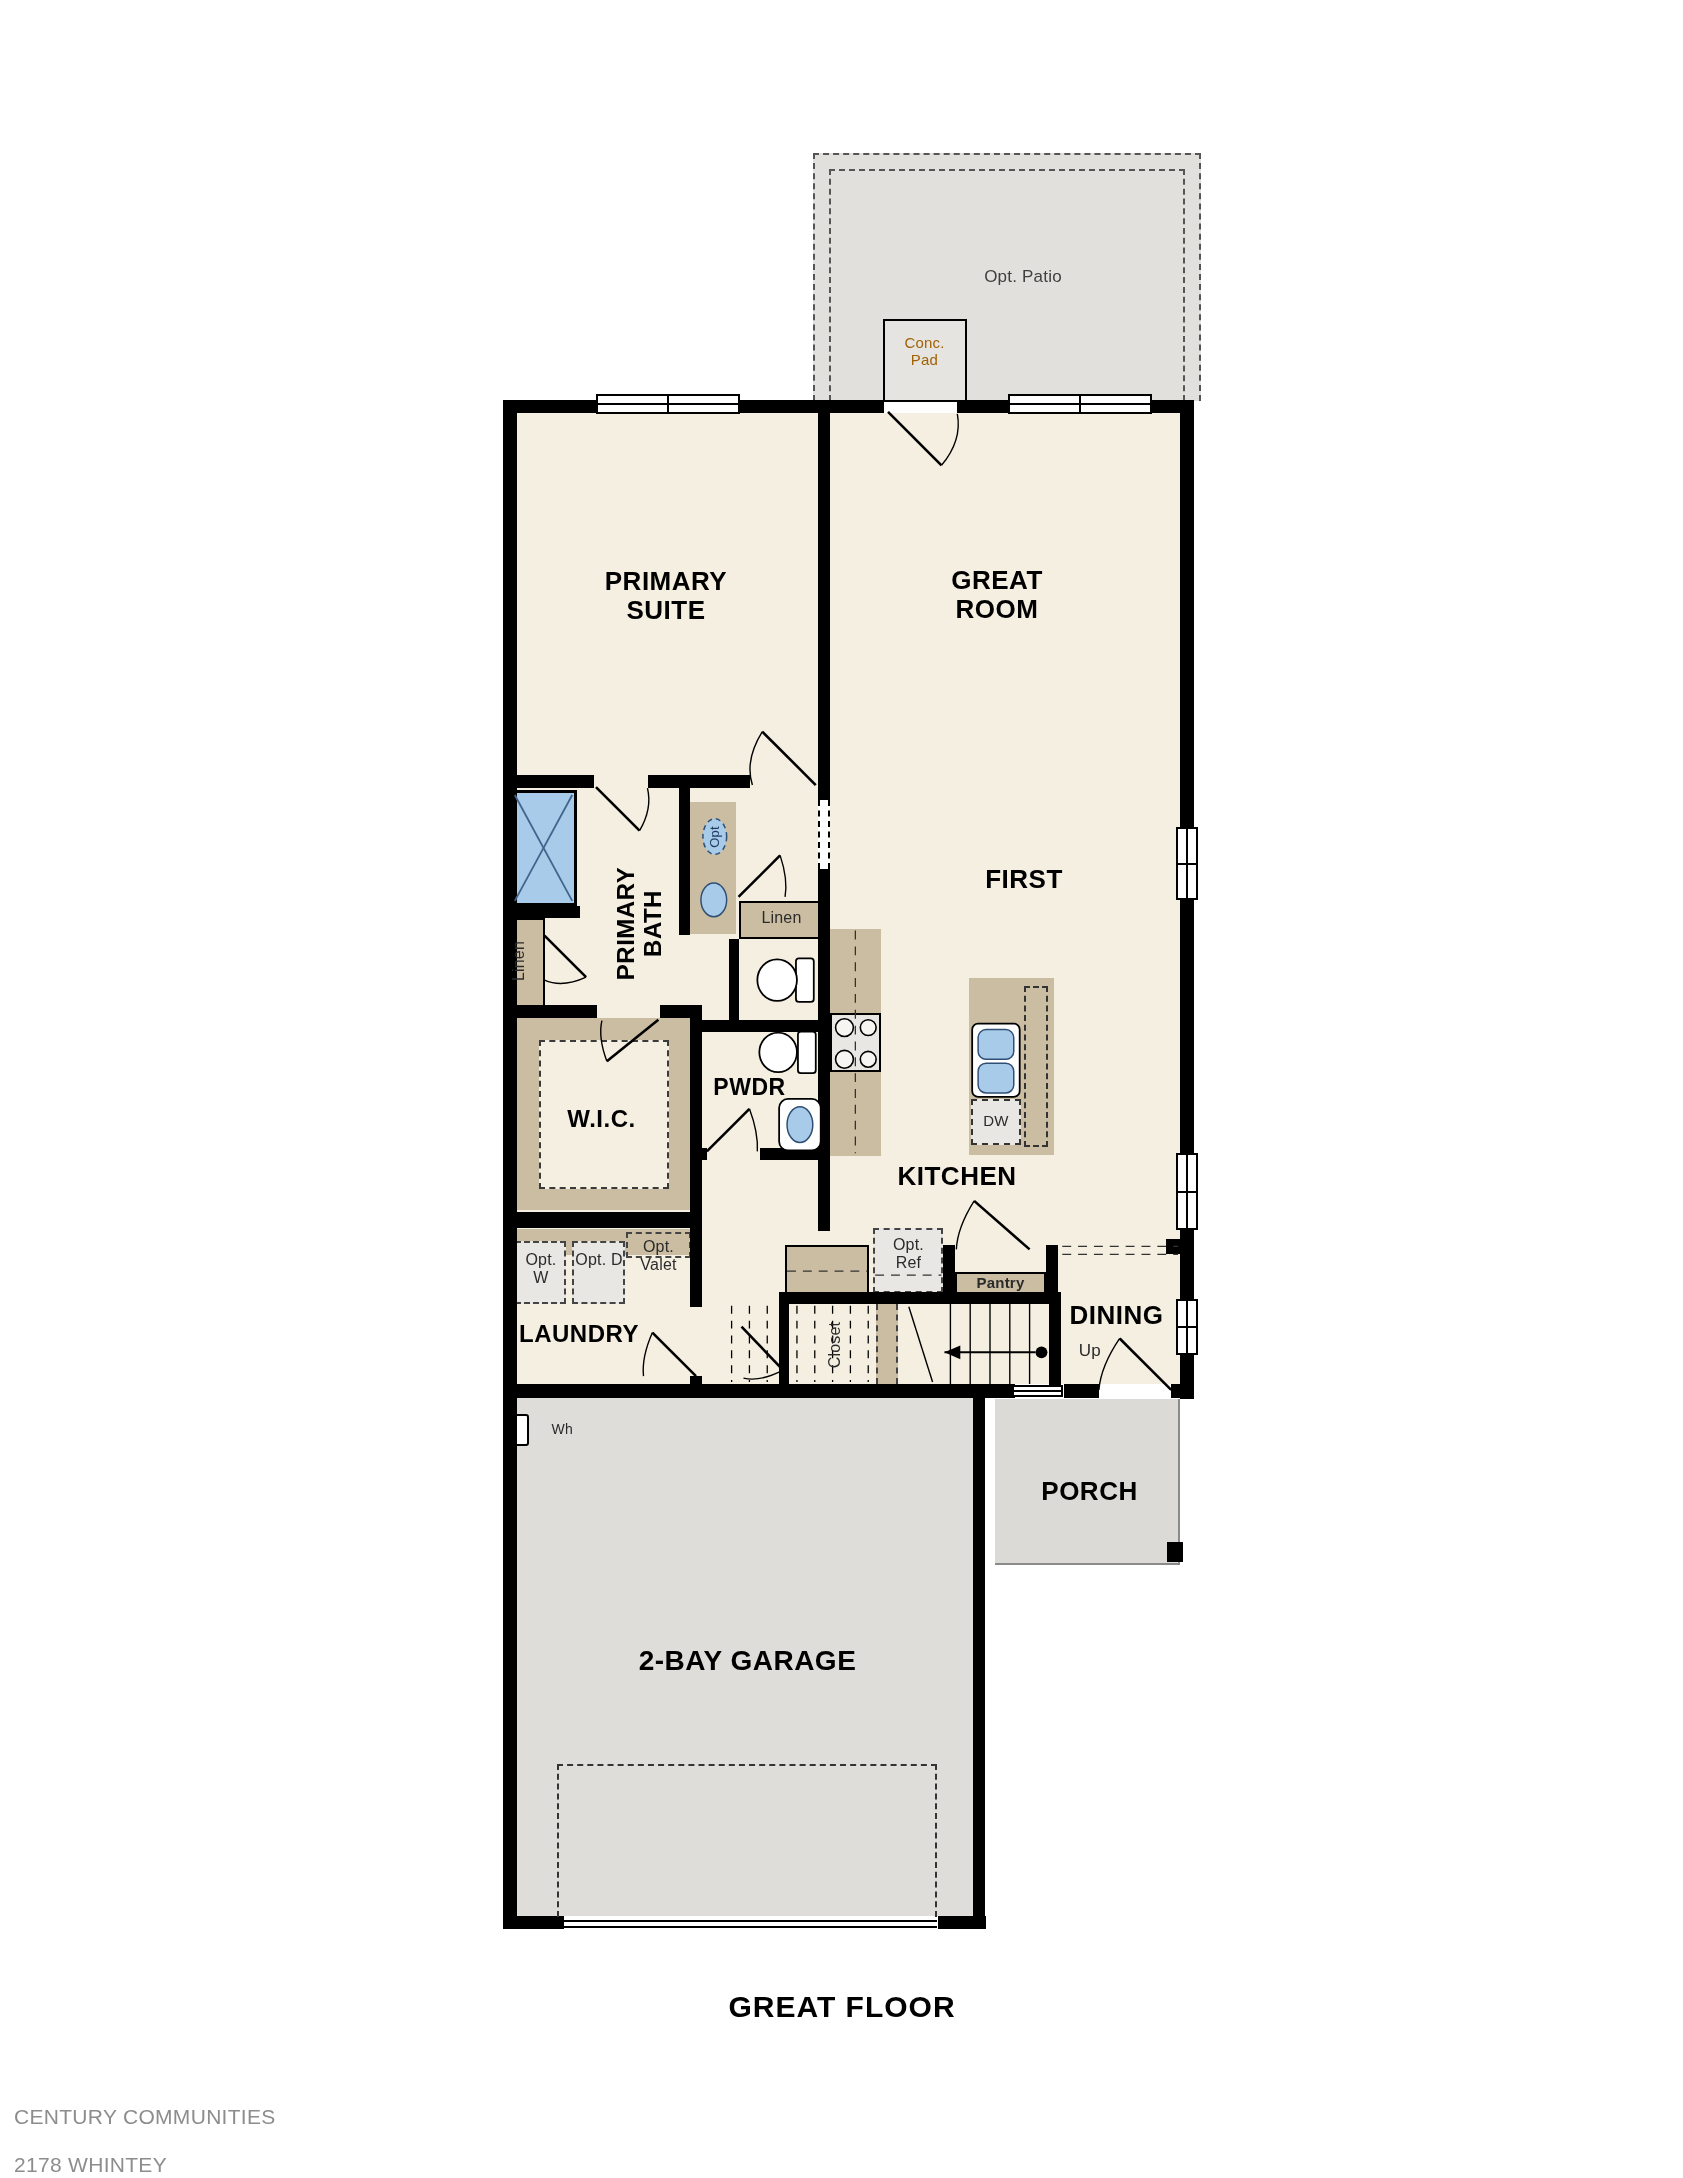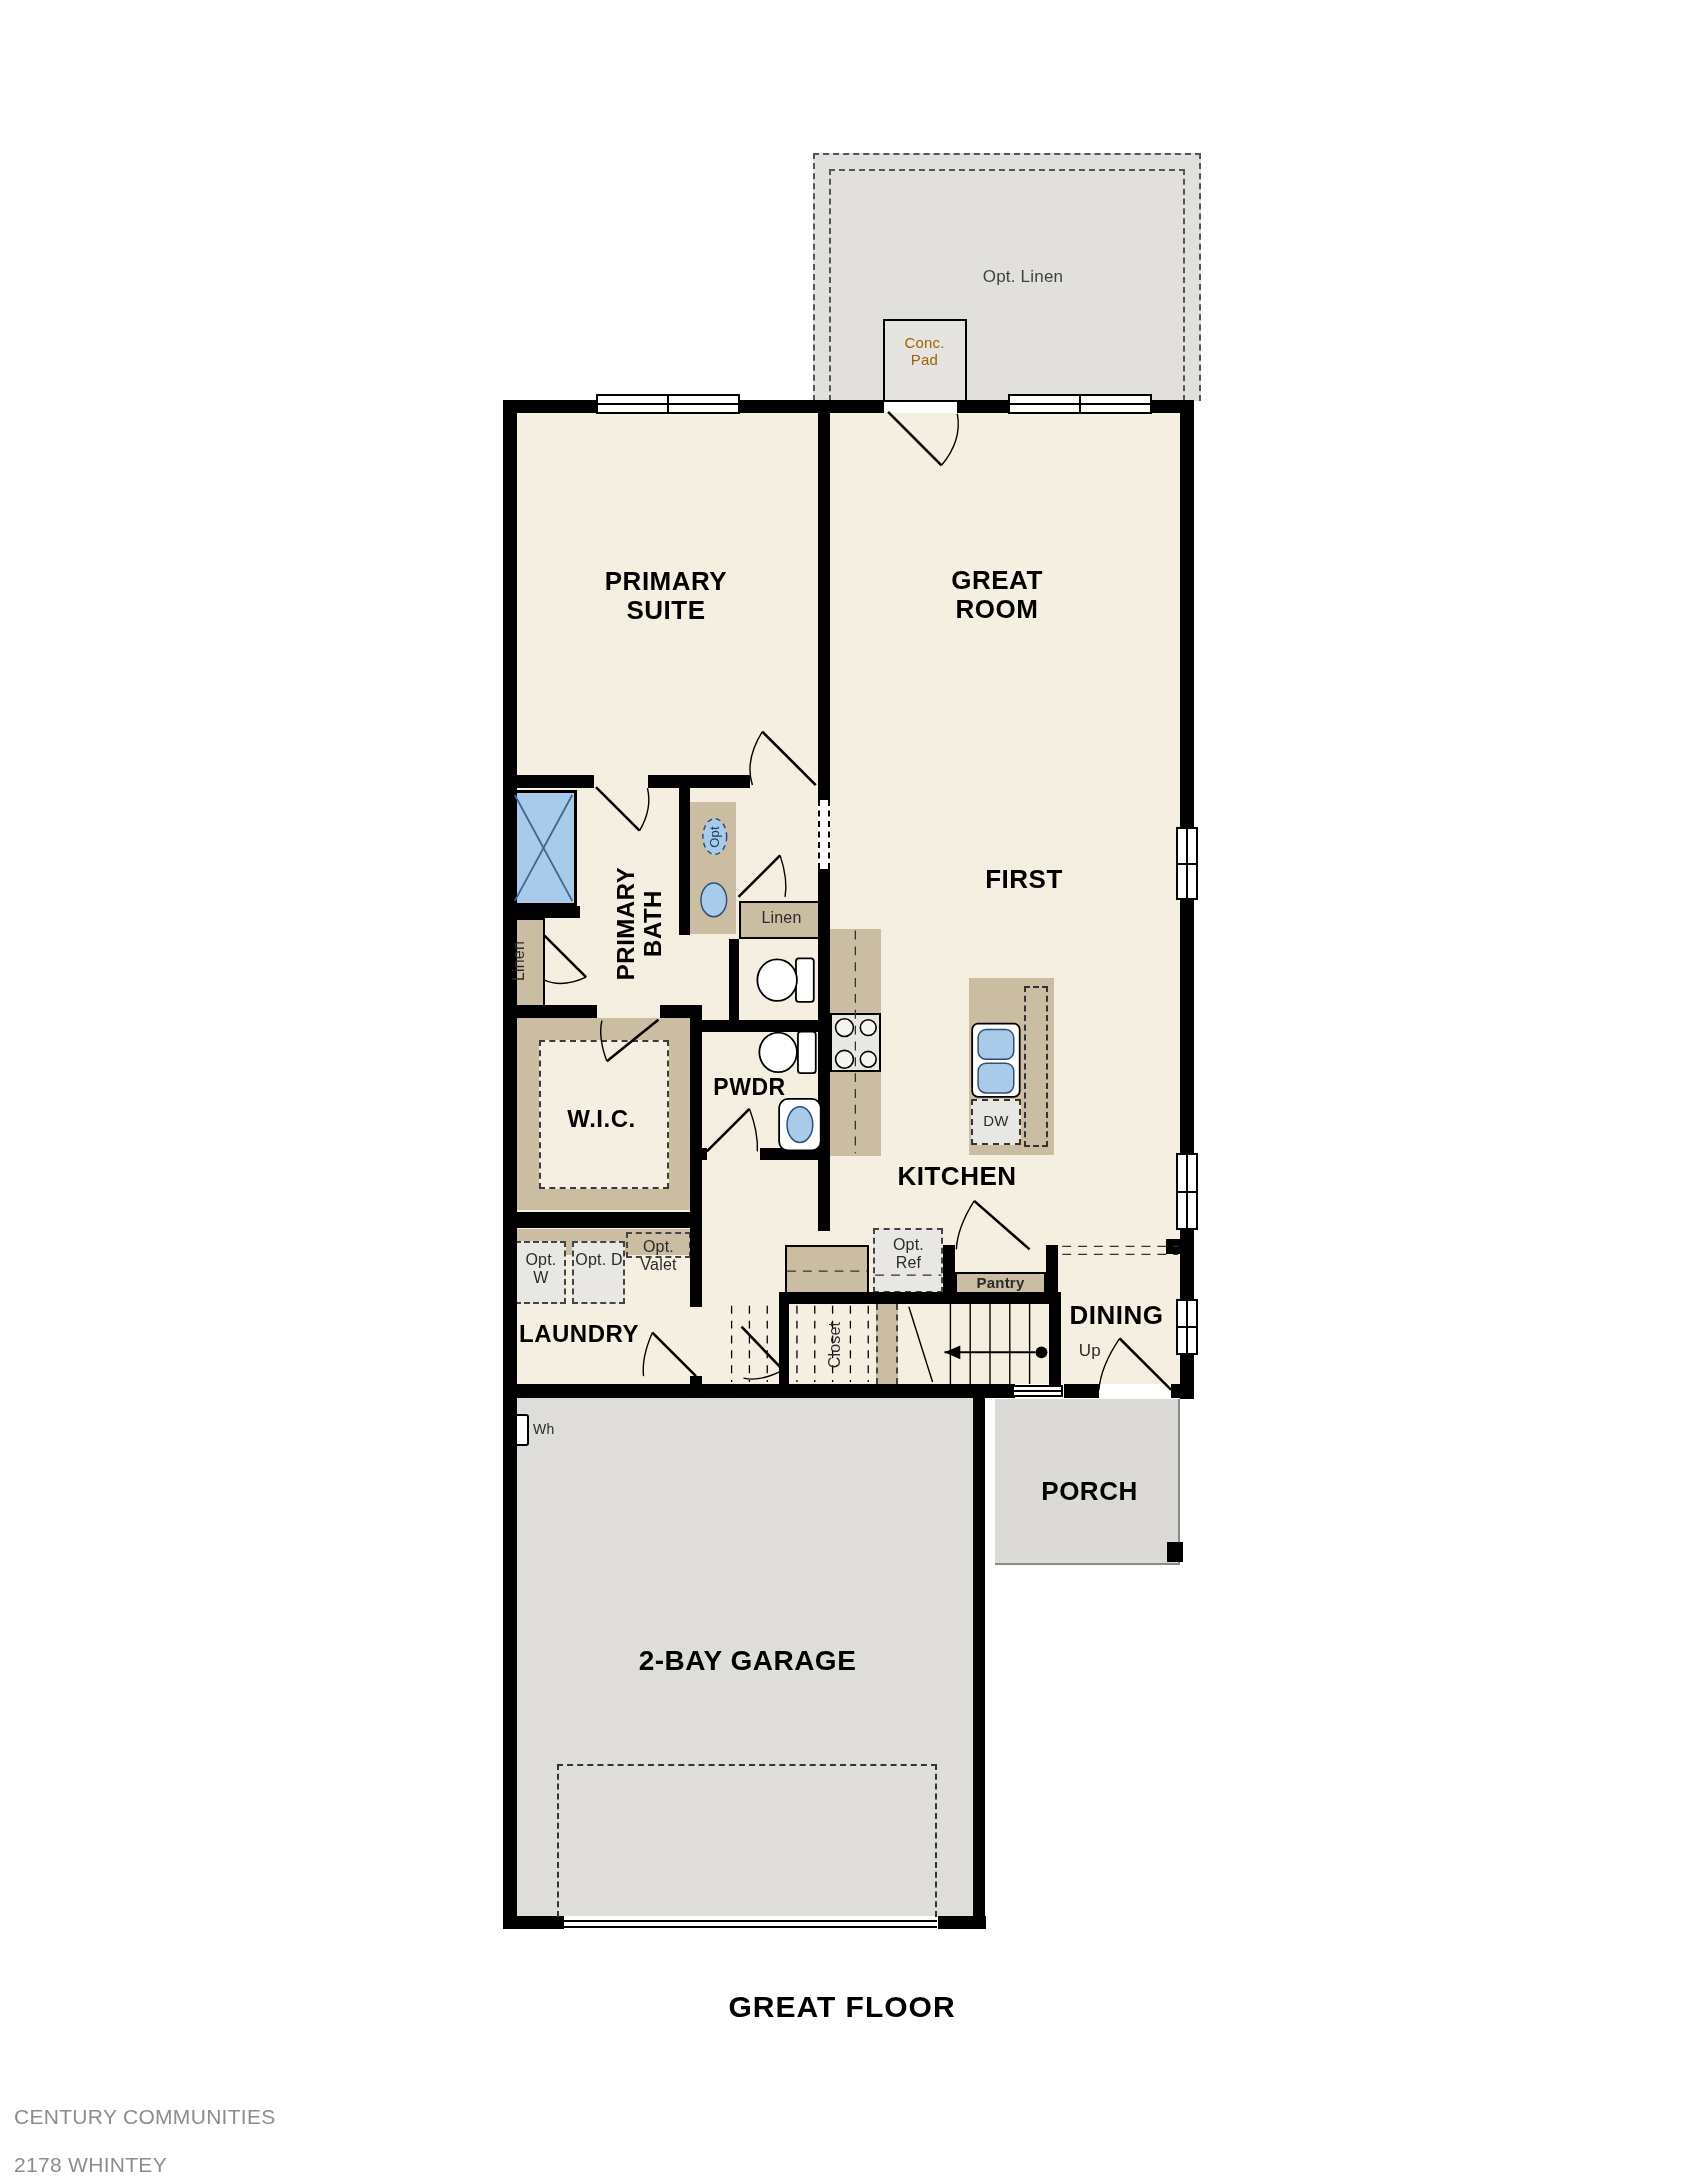--- a/index.html
+++ b/index.html
@@ -23,21 +23,21 @@
   svg{position:absolute;left:0;top:0;}
   .footer{position:absolute;color:#8d8d8d;font-size:21px;line-height:1.14;font-weight:normal;letter-spacing:0.3px;white-space:pre-line;text-align:left;}
 </style>
 </head>
 <body>
 
 <div id="stage">
 
   <div class="fill" style="left:813px;top:153px;width:388px;height:248px;background:#e2e0dc;border:2px dashed #555;border-bottom:none;box-sizing:border-box;"></div>
   <div class="fill" style="left:829px;top:169px;width:356px;height:232px;border:2px dashed #555;border-bottom:none;box-sizing:border-box;"></div>
-  <div class="lbl sm" style="left:944px;top:268px;width:158px;font-size:17px;color:#3f3f3f;">Opt. Linen</div>
+  <div class="lbl sm" style="left:944px;top:268px;width:158px;font-size:17px;color:#3f3f3f;">Opt. Patio</div>
 
   <div class="fill" style="left:517px;top:413px;width:663px;height:971px;background:#f5efe1;"></div>
 
   <div class="fill" style="left:517px;top:1398px;width:456px;height:518px;background:#dfddd9;"></div>
   <div class="fill" style="left:995px;top:1399px;width:185px;height:166px;background:#dcdad6;border-right:2px solid #8b8b8b;border-bottom:2px solid #8b8b8b;box-sizing:border-box;"></div>
   <div class="wall" style="left:1167px;top:1542px;width:16px;height:20px;"></div>
 
   <div class="fill tan" style="left:517px;top:1018px;width:173px;height:192px;"></div>
   <div class="fill" style="left:539px;top:1040px;width:130px;height:149px;background:#f5efe1;border:2px dashed #3a3a3a;box-sizing:border-box;"></div>
   <div class="fill tan" style="left:517px;top:1229px;width:173px;height:26px;"></div>
@@ -221,21 +221,21 @@
   <div class="lbl sm" style="left:893px;top:335px;width:63px;font-size:15px;color:#a16207;">Conc. Pad</div>
   <div class="lbl sm" style="left:739px;top:909px;width:85px;">Linen</div>
   <div class="lbl sm rot" style="left:484px;top:952px;width:69px;height:18px;">Linen</div>
   <div class="lbl sm rot" style="left:795px;top:1336px;width:79px;height:18px;">Closet</div>
   <div class="lbl sm" style="left:955px;top:1275px;width:91px;font-size:15px;font-weight:bold;">Pantry</div>
   <div class="lbl sm" style="left:881px;top:1236px;width:55px;">Opt. Ref</div>
   <div class="lbl sm" style="left:517px;top:1251px;width:48px;">Opt. W</div>
   <div class="lbl sm" style="left:574px;top:1251px;width:50px;">Opt. D</div>
   <div class="lbl sm" style="left:630px;top:1238px;width:57px;">Opt. Valet</div>
   <div class="lbl sm" style="left:971px;top:1113px;width:50px;font-size:15px;">DW</div>
-  <div class="lbl sm" style="left:533px;top:1422px;width:40px;text-align:left;font-size:14px;">Wh</div>
+  <div class="lbl sm" style="left:533px;top:1422px;width:40px;text-align:right;font-size:14px;">Wh</div>
   <div class="lbl sm" style="left:1051px;top:1342px;width:50px;text-align:right;font-size:17px;">Up</div>
   <div class="lbl sm rot" style="left:700px;top:830px;width:30px;height:14px;font-size:13px;color:#1d3a5f;">Opt</div>
 
   <div class="footer" style="left:14px;top:2081px;width:495px;">
     <div>CENTURY COMMUNITIES</div>
     <div>2178 WHINTEY</div>
     
   </div>
 
 </div>

